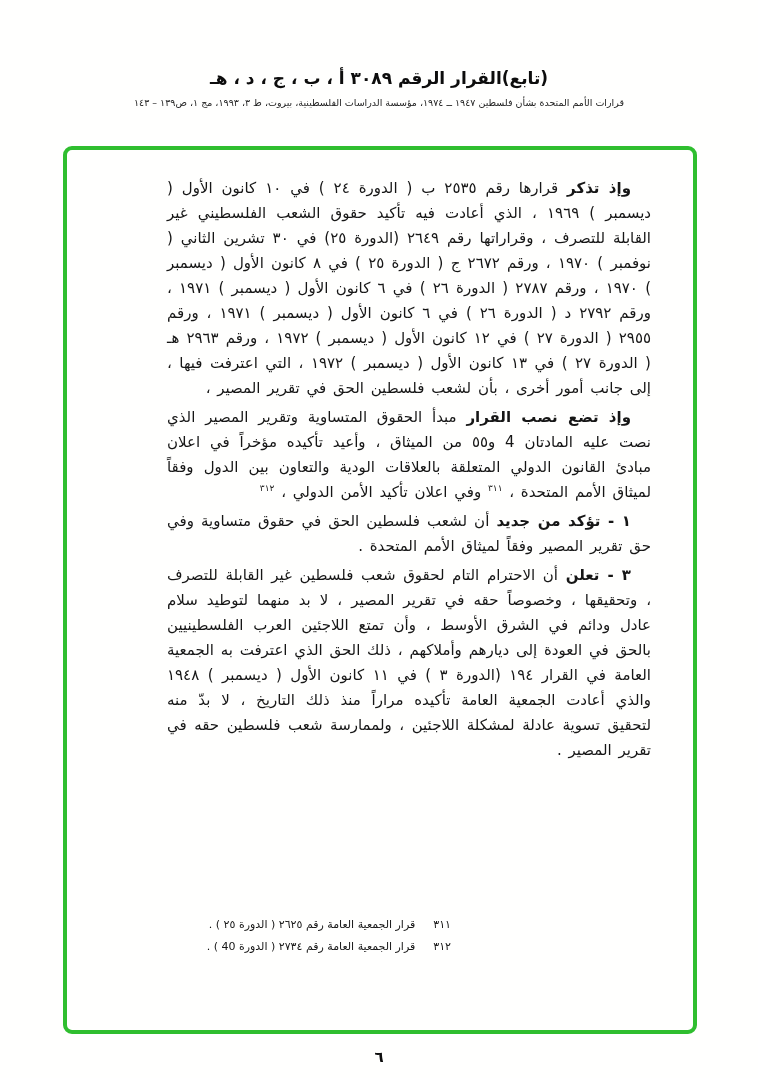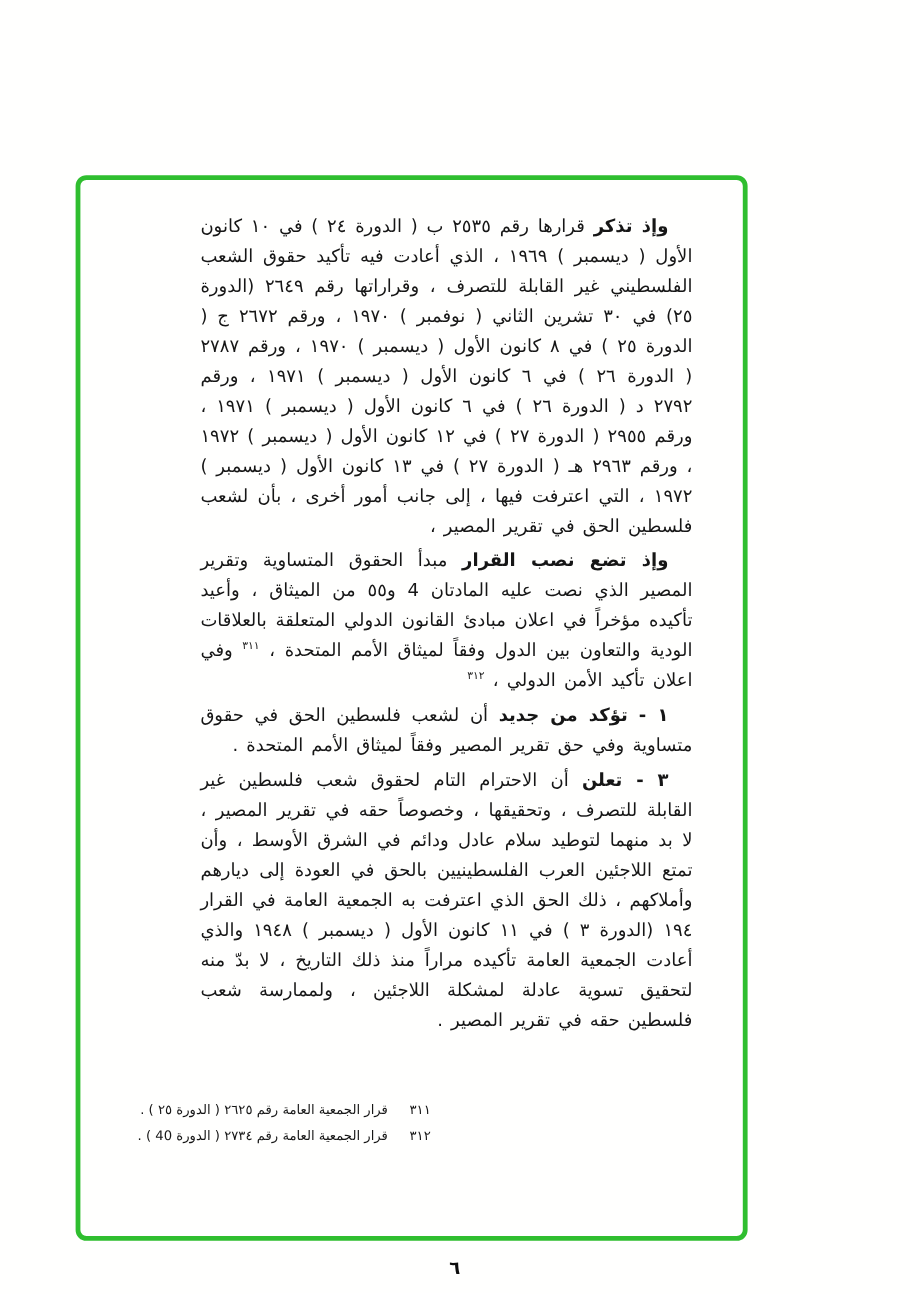--- a/index.html
+++ b/index.html
@@ -21,58 +21,62 @@
   .doc-title {
     font-size:17px; font-weight:bold; letter-spacing:0.5px;
   }
   .doc-source {
     margin-top:9px; font-size:9.5px; color:#1c1c1c; letter-spacing:0.2px;
   }
 
   
   .frame {
     position:absolute; left:63px; top:146px;
-    width:560px; height:888px;
+    width:634px; height:888px;
     border:4px solid #c2410c;
     border-radius:9px;
   }
 
   
   .content {
     position:absolute; top:26px; right:42px; left:100px;
     direction:rtl; text-align:justify;
     font-size:15px; line-height:25px; color:#161616;
     word-spacing:2px;
   }
   .para { text-indent:20px; margin-bottom:4px; }
   .para .lead { font-weight:bold; }
   .para .pnum { font-weight:bold; }
   sup.fnref { font-size:9px; vertical-align:super; line-height:0; }
 
   
   .footnotes {
-    position:absolute; top:768px; right:260px;
+    position:absolute; top:768px; right:242px;
     direction:rtl; font-size:11px; color:#161616;
     white-space:nowrap;
     margin-left:40px;
   }
   .fnrow { margin-bottom:9px; }
   .fnrow .fnnum { display:inline-block; margin-left:18px; }
 
   
   .page-number {
     position:absolute; bottom:12px; left:0; right:0;
     text-align:center; font-size:15px; font-weight:bold; color:#0d0d0d;
   }
 </style>
 </head>
 <body>
 
 <div class="page">
 
+  <div class="header">
+    <div class="doc-title">(تابع)القرار الرقم ٣٠٨٩ أ ، ب ، ج ، د ، هـ</div>
+    <div class="doc-source">قرارات الأمم المتحدة بشأن فلسطين ١٩٤٧ ــ ١٩٧٤، مؤسسة الدراسات الفلسطينية، بيروت، ط ٣، ١٩٩٣، مج ١، ص١٣٩ – ١٤٣</div>
+  </div>
 
   <div class="frame" style="border-color: rgb(47, 190, 47);">
 
     <div class="content">
 
       <p class="para"><span class="lead">وإذ تذكر</span><span> قرارها رقم ٢٥٣٥ ب ( الدورة ٢٤ ) في ١٠ كانون الأول ( ديسمبر ) ١٩٦٩ ، الذي أعادت فيه تأكيد حقوق الشعب الفلسطيني غير القابلة للتصرف ، وقراراتها رقم ٢٦٤٩ (الدورة ٢٥) في ٣٠ تشرين الثاني ( نوفمبر ) ١٩٧٠ ، ورقم ٢٦٧٢ ج ( الدورة ٢٥ ) في ٨ كانون الأول ( ديسمبر ) ١٩٧٠ ، ورقم ٢٧٨٧ ( الدورة ٢٦ ) في ٦ كانون الأول ( ديسمبر ) ١٩٧١ ، ورقم ٢٧٩٢ د ( الدورة ٢٦ ) في ٦ كانون الأول ( ديسمبر ) ١٩٧١ ، ورقم ٢٩٥٥ ( الدورة ٢٧ ) في ١٢ كانون الأول ( ديسمبر ) ١٩٧٢ ، ورقم ٢٩٦٣ هـ ( الدورة ٢٧ ) في ١٣ كانون الأول ( ديسمبر ) ١٩٧٢ ، التي اعترفت فيها ، إلى جانب أمور أخرى ، بأن لشعب فلسطين الحق في تقرير المصير ،</span></p>
 
       <p class="para"><span class="lead">وإذ تضع نصب القرار</span><span> مبدأ الحقوق المتساوية وتقرير المصير الذي نصت عليه المادتان 4 و٥٥ من الميثاق ، وأعيد تأكيده مؤخراً في اعلان مبادئ القانون الدولي المتعلقة بالعلاقات الودية والتعاون بين الدول وفقاً لميثاق الأمم المتحدة ، </span><sup class="fnref">٣١١</sup><span> وفي اعلان تأكيد الأمن الدولي ، </span><sup class="fnref">٣١٢</sup></p>
 
       <p class="para"><span class="pnum">١ - </span><span class="lead">تؤكد من جديد</span><span> أن لشعب فلسطين الحق في حقوق متساوية وفي حق تقرير المصير وفقاً لميثاق الأمم المتحدة .</span></p>

